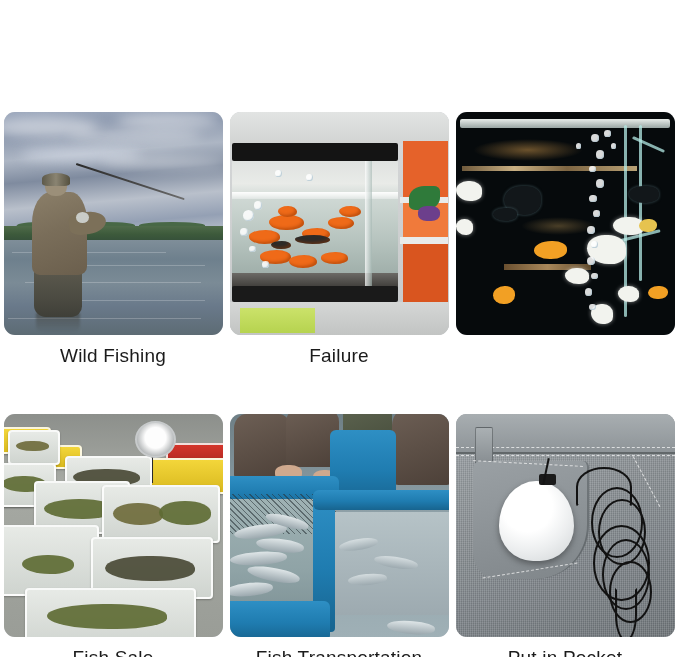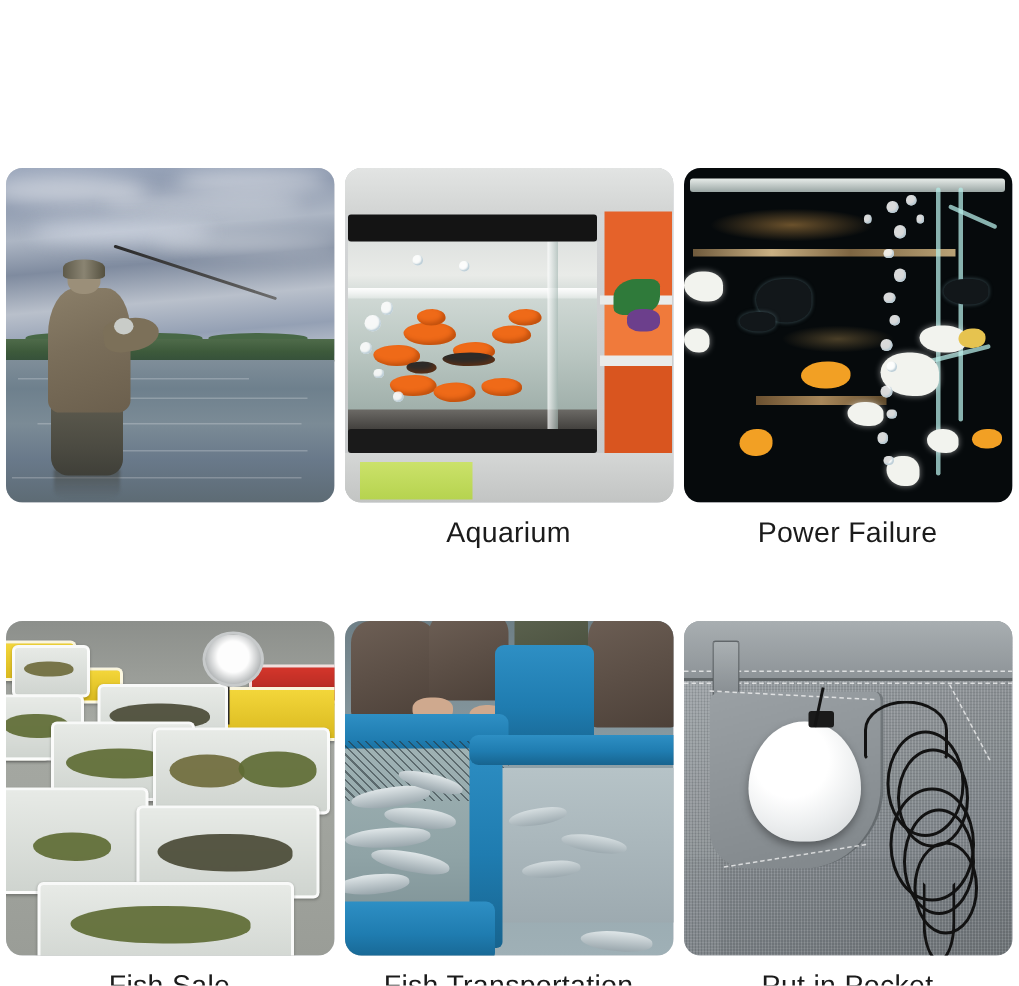--- a/index.html
+++ b/index.html
@@ -213,20 +213,21 @@
             <div class="fisher-refl"></div>
             <div class="fisher-waders"></div>
             <div class="fisher-belt"></div>
             <div class="fisher-body"></div>
             <div class="fisher-arm"></div>
             <div class="reel"></div>
             <div class="fisher-head"></div>
             <div class="fisher-cap"></div>
           </div>
         </div>
+        <div class="cap" style="color: rgb(27, 27, 27);">Wild Fishing</div>
       </div>
 
       <div class="cell">
         <div class="thumb">
           <div class="scene">
             <div class="aq-bg"></div>
             <div class="aq-topwall"></div>
             <div class="aq-shelfa"></div>
             <div class="aq-shelfb"></div>
             <div class="aq-shelfc"></div>
@@ -258,21 +259,21 @@
             <div class="bubble" style="left:5%;top:52%;width:3.5%;height:3.5%;"></div>
             <div class="bubble" style="left:9%;top:60%;width:3%;height:3%;"></div>
             <div class="bubble" style="left:15%;top:67%;width:3%;height:3%;"></div>
             <div class="bubble" style="left:21%;top:26%;width:3%;height:3%;"></div>
             <div class="bubble" style="left:35%;top:28%;width:3%;height:3%;"></div>
 
             <div class="aq-topframe"></div>
             <div class="aq-botframe"></div>
           </div>
         </div>
-        <div class="cap" style="color: rgb(27, 27, 27);">Aquarium</div>
+        <div class="cap" style="color: rgb(27, 27, 27);">Failure</div>
       </div>
 
       <div class="cell">
         <div class="thumb">
           <div class="scene">
             <div class="pf-bg"></div>
             <div class="pf-glow"></div>
             <div class="pf-glow2"></div>
             <div class="pf-rim"></div>
             <div class="pf-shelf"></div>
@@ -310,21 +311,20 @@
             <div class="bubble" style="left:62%;top:58%;width:3%;height:3%;"></div>
             <div class="bubble" style="left:60%;top:65%;width:3.5%;height:3.5%;"></div>
             <div class="bubble" style="left:62%;top:72%;width:3%;height:3%;"></div>
             <div class="bubble" style="left:59%;top:79%;width:3.5%;height:3.5%;"></div>
             <div class="bubble" style="left:61%;top:86%;width:3%;height:3%;"></div>
             <div class="bubble" style="left:68%;top:8%;width:3%;height:3%;"></div>
             <div class="bubble" style="left:71%;top:14%;width:2.5%;height:2.5%;"></div>
             <div class="bubble" style="left:55%;top:14%;width:2.5%;height:2.5%;"></div>
           </div>
         </div>
-        <div class="cap" style="color: rgb(27, 27, 27);">Power Failure</div>
       </div>
     </div>
 
     <div class="row r2">
 
       <div class="cell">
         <div class="thumb">
           <div class="scene">
             <div class="fs-bg"></div>
 

